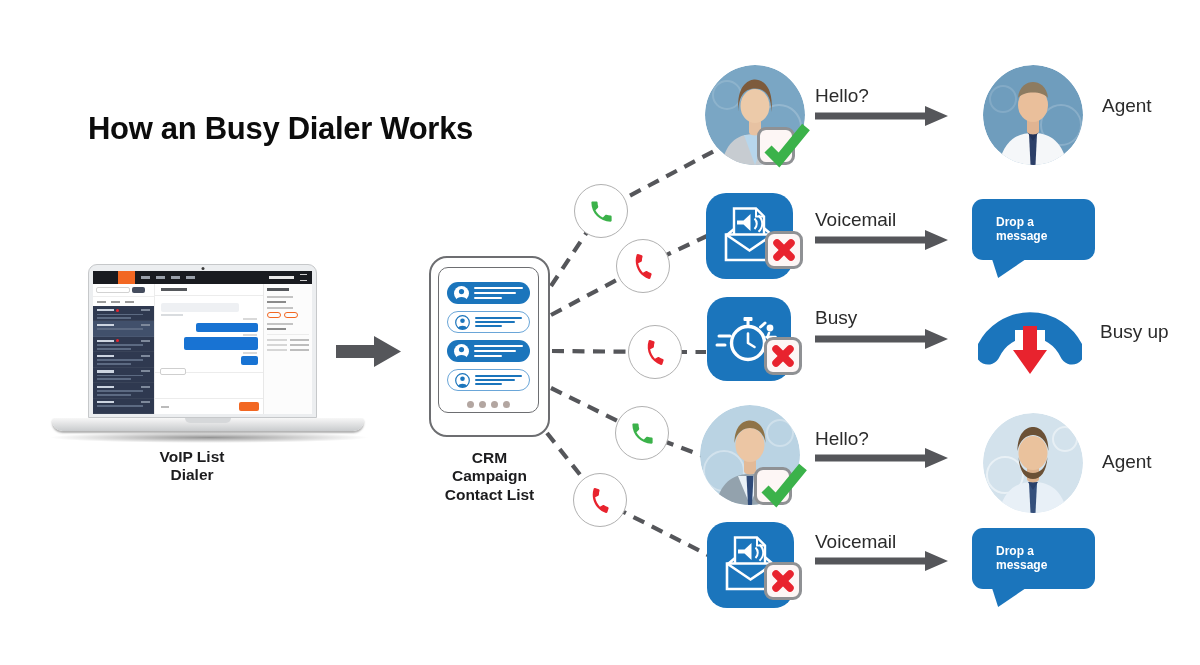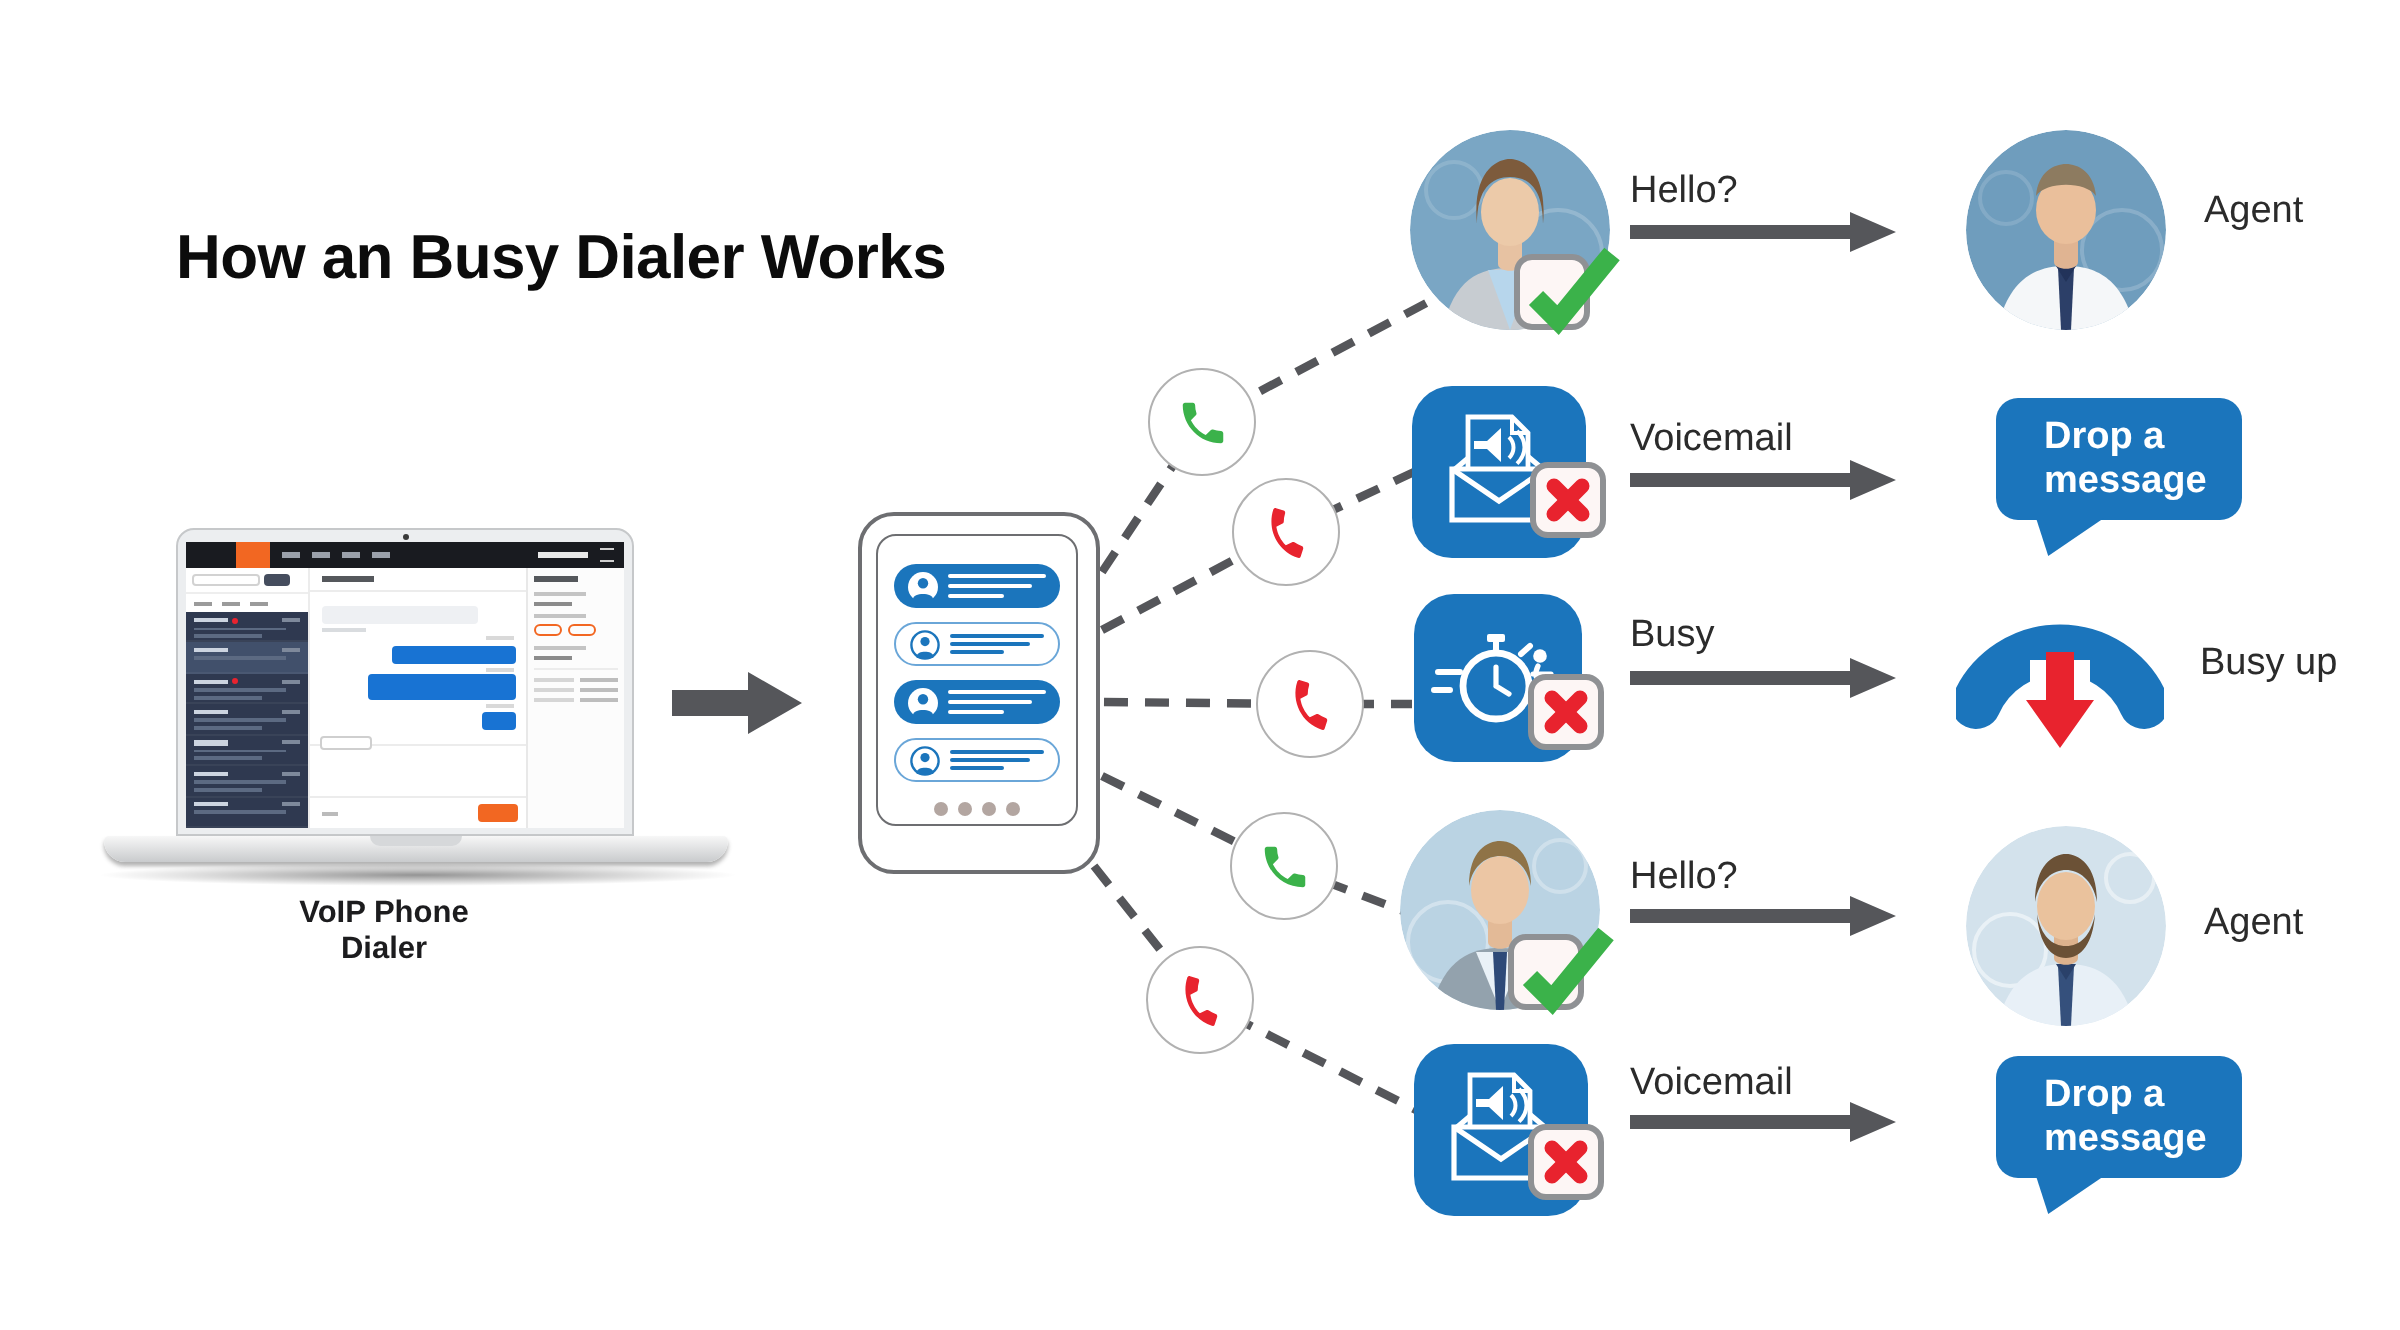--- a/index.html
+++ b/index.html
@@ -14,21 +14,21 @@
   
   .call-circle{position:absolute;width:54px;height:54px;border-radius:50%;background:#fff;border:1.6px solid #b1b1b1;box-sizing:border-box;display:flex;align-items:center;justify-content:center;z-index:3;}
   
   .blue-sq{position:absolute;background:#1b75bc;border-radius:20px;z-index:2;}
   
   .badge{position:absolute;width:38px;height:38px;border-radius:9px;background:#fdf6f5;border:3px solid #8f9194;box-sizing:border-box;z-index:5;}
   .badge svg{position:absolute;overflow:visible;}
   
   .avatar{position:absolute;width:100px;height:100px;border-radius:50%;overflow:hidden;z-index:2;}
   
-  .bubble{position:absolute;width:123px;height:61px;background:#1b75bc;border-radius:11px;color:#fff;font-weight:bold;font-size:19px;line-height:1.12;display:flex;flex-direction:column;justify-content:center;padding-left:24px;box-sizing:border-box;z-index:2;margin-left:26px;}
+  .bubble{position:absolute;width:123px;height:61px;background:#1b75bc;border-radius:11px;color:#fff;font-weight:bold;font-size:12px;line-height:1.12;display:flex;flex-direction:column;justify-content:center;padding-left:24px;box-sizing:border-box;z-index:2;}
   .bubble::after{content:"";position:absolute;left:20px;bottom:-18px;width:34px;height:19px;background:#1b75bc;clip-path:polygon(0 0,100% 0,18% 100%);}
   
   #hangup-icon{position:absolute;left:978px;top:304px;z-index:2;}
   
   #phone{position:absolute;left:429px;top:256px;width:121px;height:181px;border:2.5px solid #6d6e71;border-radius:18px;background:#fff;box-sizing:border-box;z-index:2;}
   #phone-screen{position:absolute;left:7px;top:9px;width:101px;height:146px;border:1.5px solid #6d6e71;border-radius:10px;box-sizing:border-box;padding:14px 8px 0 8px;}
   .contact-row{height:22px;border-radius:11px;display:flex;align-items:center;gap:5px;padding:0 7px;margin-bottom:7px;box-sizing:border-box;}
   .contact-row.filled{background:#1b75bc;}
   .contact-row.outline{background:#fff;border:1.2px solid #6aa6d8;}
   .row-lines{display:flex;flex-direction:column;gap:2.5px;flex:1;}
@@ -246,21 +246,21 @@
           </div>
         </div>
       </div>
     </div>
     <div id="base">
         <div class="notch"></div>
       </div>
     <div id="lshadow"></div>
   </div>
   <div class="device-label" style="left:117px;top:448px;width:150px;">
-    <div>VoIP Phone</div>
+    <div>VoIP List</div>
     <div>Dialer</div>
   </div>
 
   <div id="phone">
     <div id="phone-screen">
       <div class="contact-row filled">
         <svg width="15" height="15">
             <circle cx="7.5" cy="7.5" r="7.5" fill="#fff"></circle>
             <circle cx="7.5" cy="5.6" r="2.6" fill="#1b75bc"></circle>
             <path d="M2.5,13.5c0-3.4,10-3.4,10,0v1.5h-10z" fill="#1b75bc"></path>
@@ -308,20 +308,25 @@
           </span>
       </div>
       <div id="phone-dots">
           <i></i>
           <i></i>
           <i></i>
           <i></i>
         </div>
     </div>
   </div>
+  <div class="device-label" style="left:419px;top:449px;width:141px;">
+    <div>CRM</div>
+    <div>Campaign</div>
+    <div>Contact List</div>
+  </div>
 
   <div class="call-circle" style="left:574px;top:184px;">
     <svg width="27" height="27" viewBox="0 0 24 24">
         <path fill="#3bb24a" d="M6.62 10.79c1.44 2.83 3.76 5.14 6.59 6.59l2.2-2.21c.27-.27.67-.36 1.02-.24 1.12.37 2.33.57 3.57.57.55 0 1 .45 1 1V20c0 .55-.45 1-1 1-9.39 0-17-7.61-17-17 0-.55.45-1 1-1h3.5c.55 0 1 .45 1 1 0 1.25.2 2.45.57 3.57.11.35.03.74-.25 1.02l-2.2 2.2z"></path>
       </svg>
   </div>
   <div class="call-circle" style="left:616px;top:239px;">
     <svg width="27" height="27" viewBox="0 0 24 24">
         <path fill="#e8232e" transform="rotate(18 12 12)" d="M6.62 10.79c1.44 2.83 3.76 5.14 6.59 6.59l2.2-2.21c.27-.27.67-.36 1.02-.24 1.12.37 2.33.57 3.57.57.55 0 1 .45 1 1V20c0 .55-.45 1-1 1-9.39 0-17-7.61-17-17 0-.55.45-1 1-1h3.5c.55 0 1 .45 1 1 0 1.25.2 2.45.57 3.57.11.35.03.74-.25 1.02l-2.2 2.2z"></path>
       </svg>

